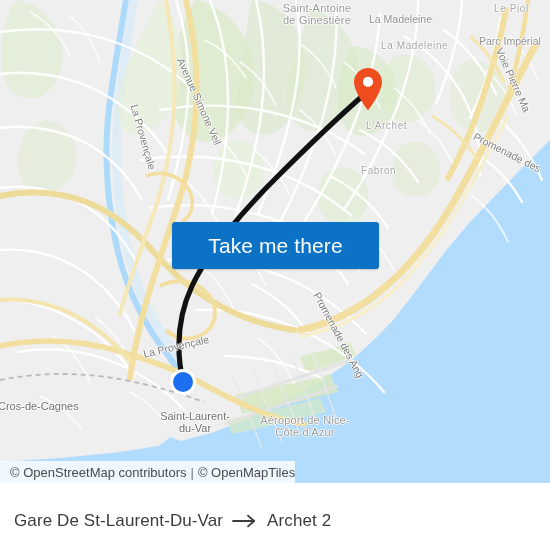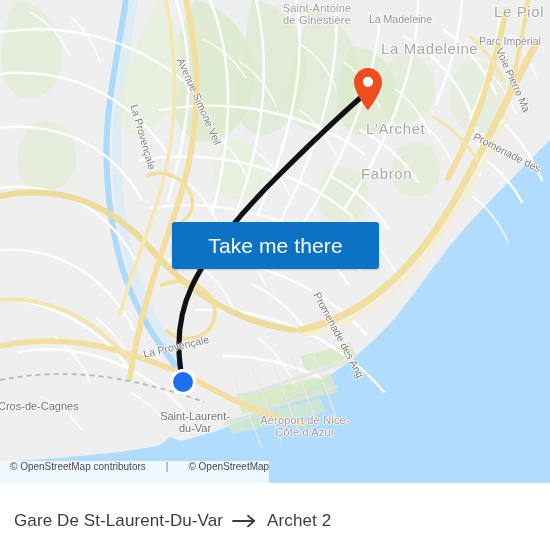--- a/index.html
+++ b/index.html
@@ -43,21 +43,21 @@
     position: absolute;
     color: #8d8d8d;
     font-family: "Liberation Sans", sans-serif;
     white-space: nowrap;
     pointer-events: none;
     text-shadow:
        1px 0 0 rgba(255,255,255,.85), -1px 0 0 rgba(255,255,255,.85),
        0 1px 0 rgba(255,255,255,.85), 0 -1px 0 rgba(255,255,255,.85);
   }
   .lbl-place      { font-size: 11px; color: #9a9a9a; letter-spacing: .2px; }
-  .lbl-place-big  { font-size: 15px; color: #a6a6a6; letter-spacing: .6px; }
+  .lbl-place-big  { font-size: 10px; color: #a6a6a6; letter-spacing: .6px; }
   .lbl-poi        { font-size: 10.5px; color: #8f8f8f; }
   .lbl-road       { font-size: 10.5px; color: #7d7d7d; }
   .lbl-city       { font-size: 11px; color: #6f6f6f; }
   .lbl-2line      { text-align: center; line-height: 12px; white-space: normal; }
 
   
   #take-me-there {
     position: absolute;
     left: 172px;
     top: 222px;
@@ -79,26 +79,25 @@
   }
 
   
   #attribution {
     position: absolute;
     left: 0;
     top: 461px;
     height: 22px;
     padding: 0 0 0 10px;
     display: flex;
-    align-items: flex-start;
+    align-items: center;
     background: rgba(255,255,255,.80);
     color: #4a4a4a;
-    font-size: 10px;
+    font-size: 13px;
     font-family: "Liberation Sans", sans-serif;
-    gap: 16px;
   }
   #attribution .sep { margin: 0 4px; color: #777; }
   #attribution a { color: #4a4a4a; text-decoration: none; }
 
   
   #footer {
     position: absolute;
     left: 0;
     top: 483px;
     width: 550px;
@@ -350,21 +349,21 @@
       <circle cx="16" cy="14.8" r="5.1" fill="#ffffff"></circle>
     </svg>
 
     <button id="take-me-there">
       <span>Take me there</span>
     </button>
 
     <div id="attribution">
       <a href="#">© OpenStreetMap contributors</a>
       <span class="sep">|</span>
-      <a href="#">© OpenStreetMap</a>
+      <a href="#">© OpenMapTiles</a>
     </div>
   </div>
 
   <div id="footer">
 
     <div id="route-summary">
       <span>Gare De St-Laurent-Du-Var</span>
       <span class="arrow">
         <svg width="26" height="14" viewBox="0 0 26 14" aria-hidden="true">
           <path d="M1,7 L22,7" stroke="#3c3c3c" stroke-width="1.8" stroke-linecap="round"></path>

